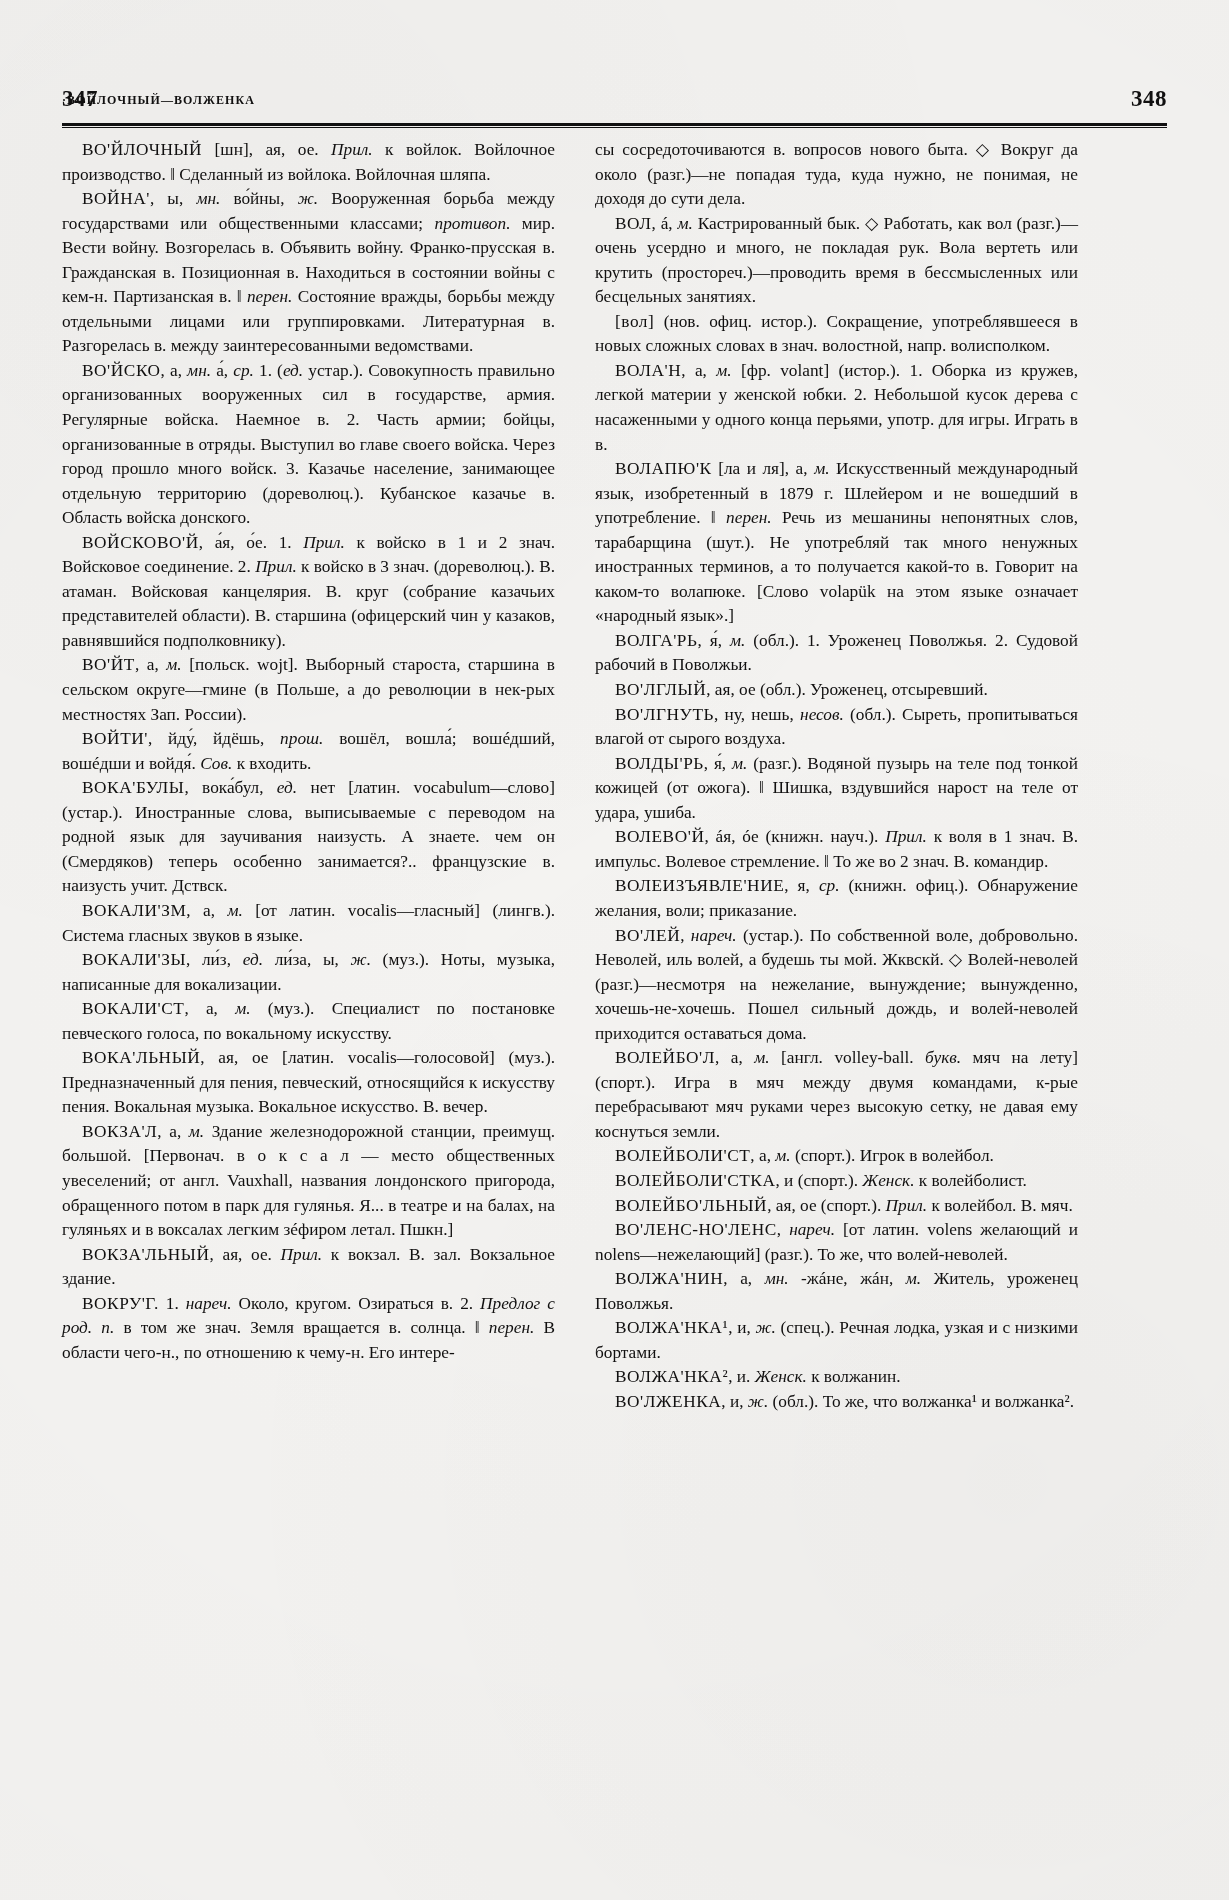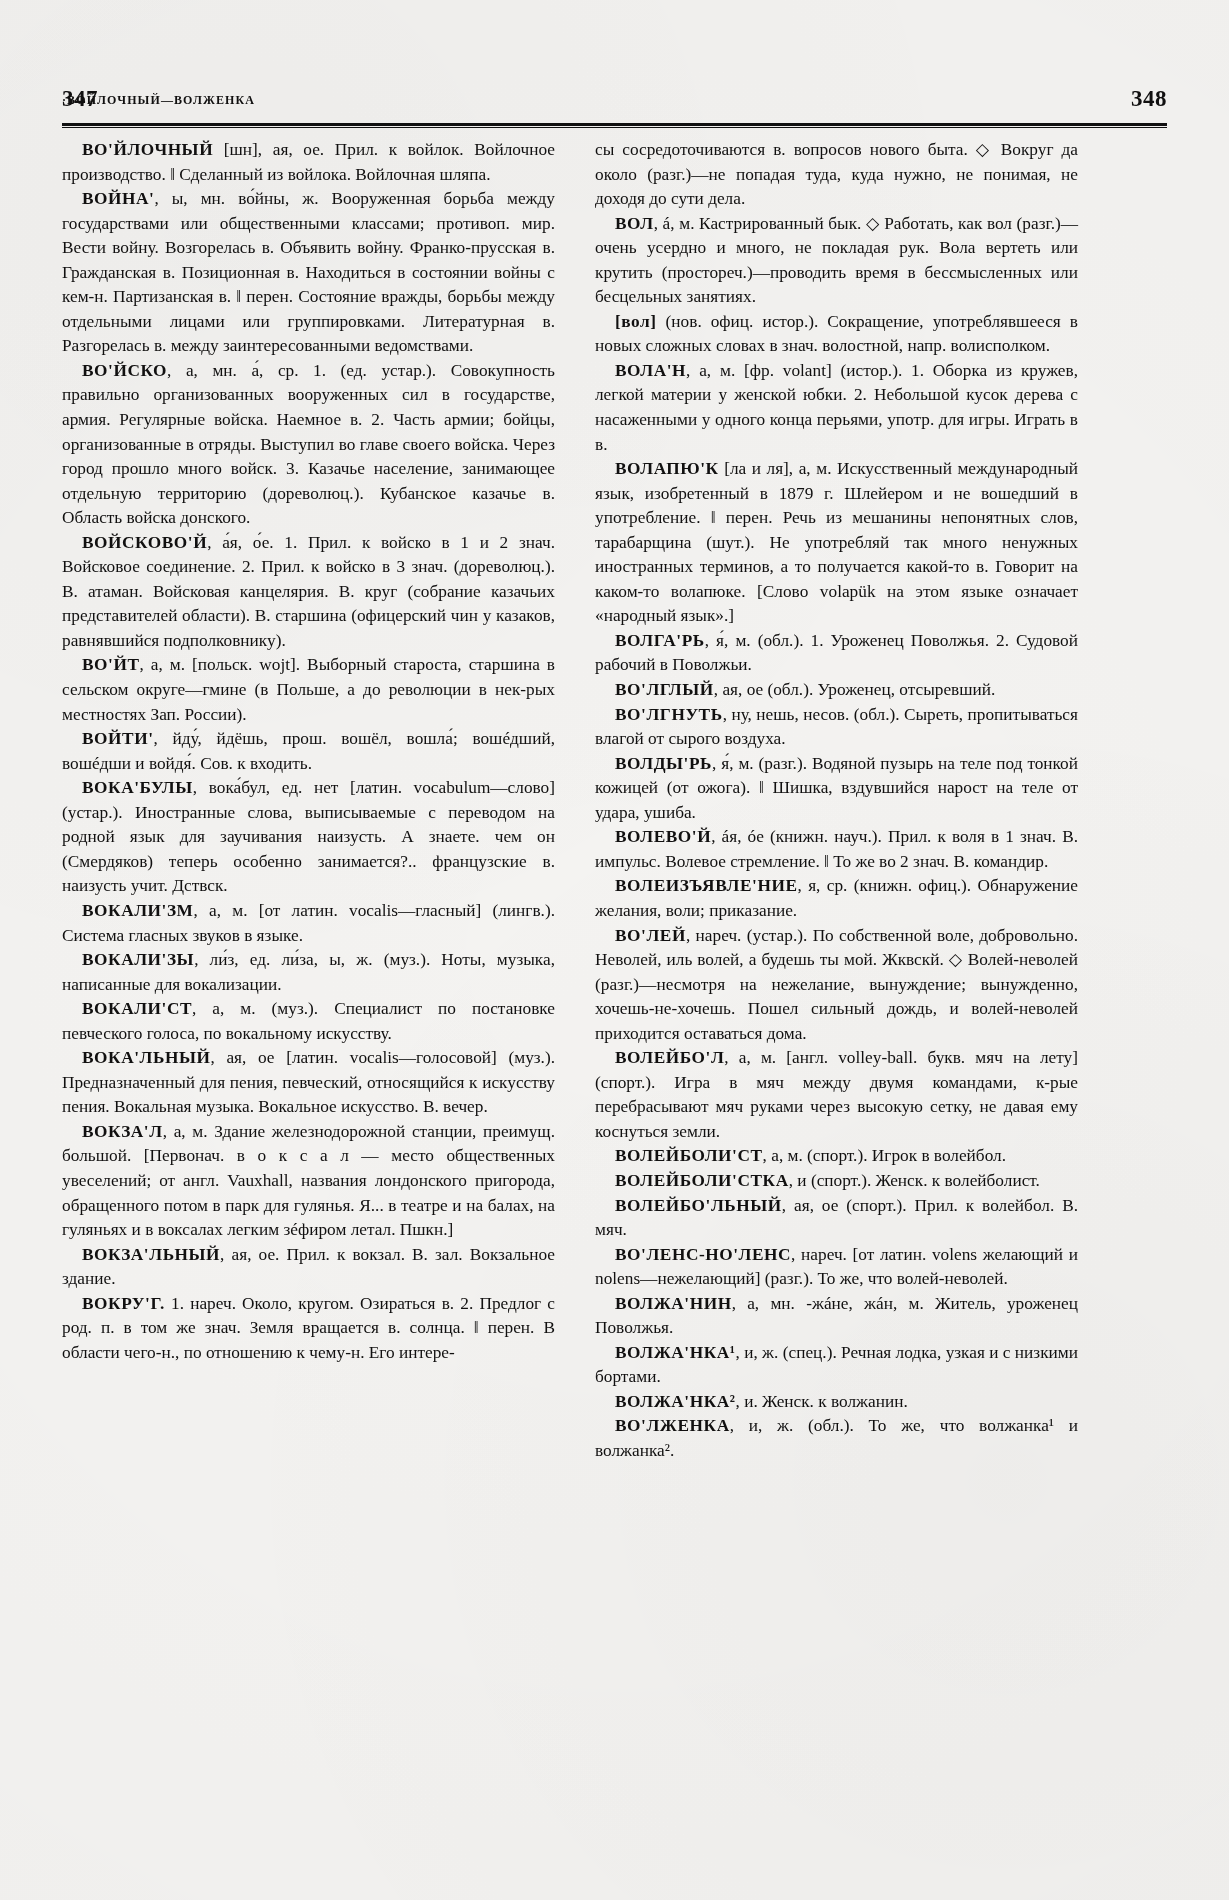--- a/index.html
+++ b/index.html
@@ -92,24 +92,24 @@
     align-self: stretch;
     max-height: 1672px;
   }
 
   .entry {
     margin: 0;
     padding: 0;
     text-indent: 20px;
   }
   .hw {
-    font-weight: bold;
+    font-weight: normal;
     letter-spacing: 0.55px;
   }
-  .it { }
+  .it { font-style: italic; }
 
   
   .col, .head { text-rendering: optimizeLegibility; }
 </style>
 </head>
 <body>
 
 <div class="page">
 
   <div class="head">

